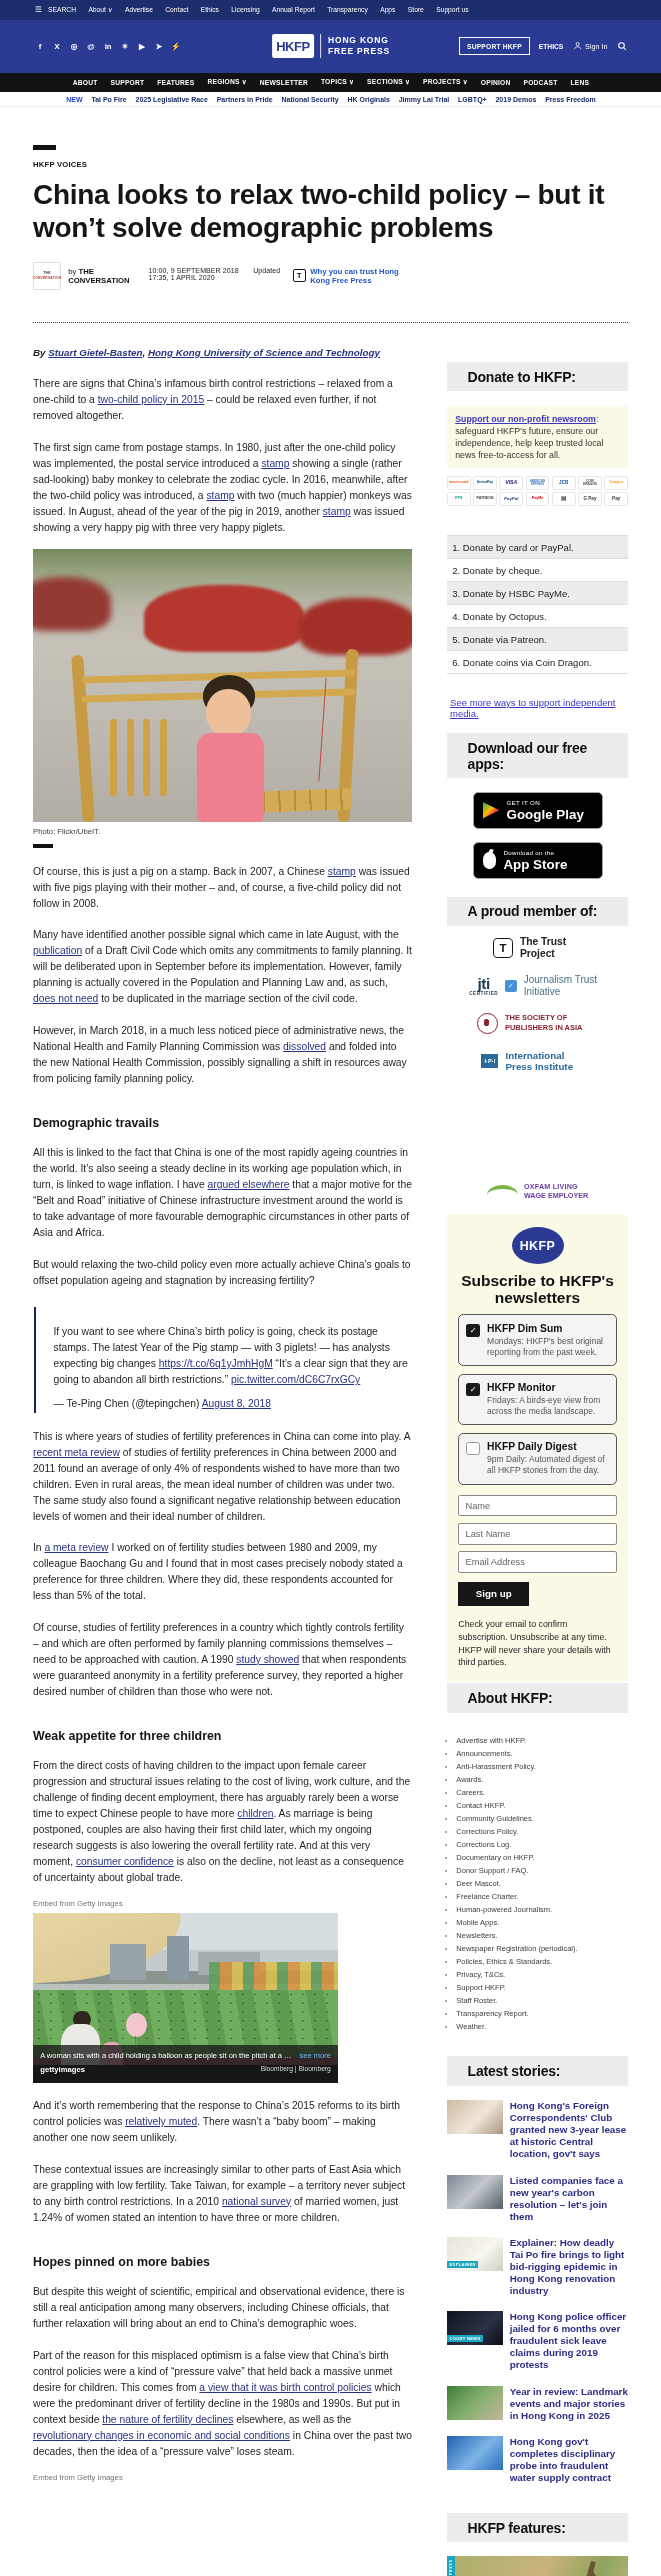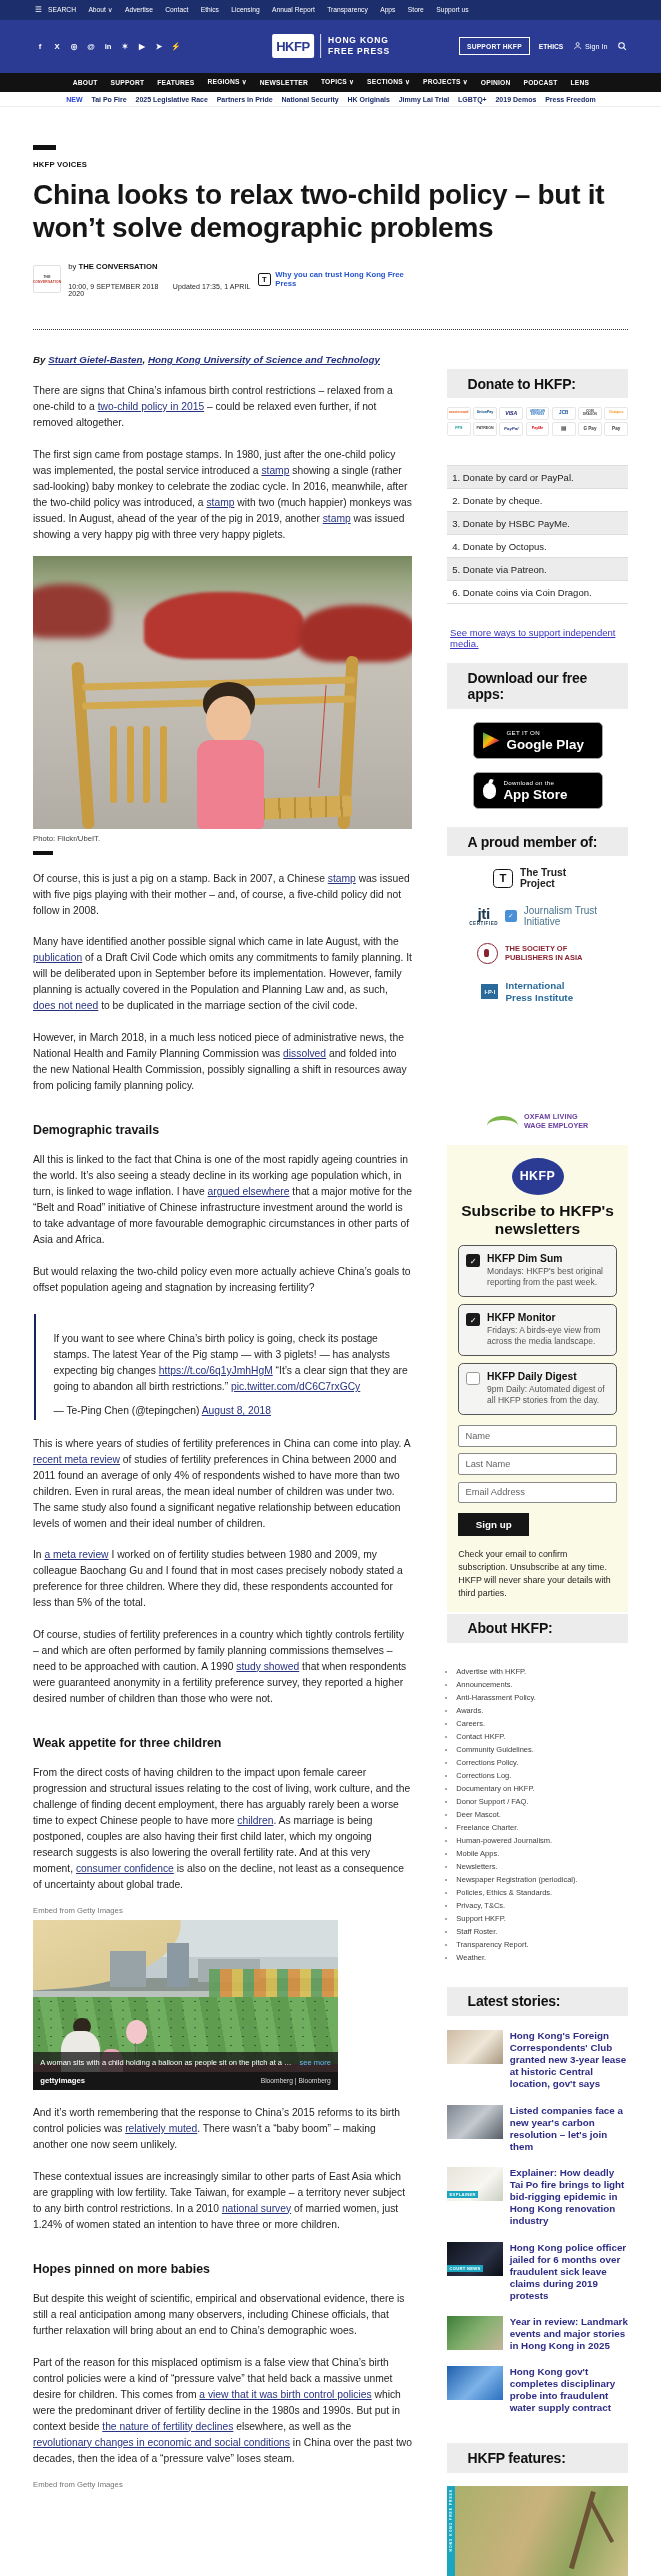--- a/index.html
+++ b/index.html
@@ -32,21 +32,21 @@
 
 .content{padding:0 33px}
 .dash{width:23px;height:4.6px;background:#111;margin-top:38px}
 .dash.small{width:19.6px;height:4.1px;margin:8.2px 0 0}
 .kicker{margin-top:10.3px;font-size:7.7px;font-weight:800;color:#111;letter-spacing:0.2px}
 h1{margin:9.3px 0 0;width:587px;font-size:28px;line-height:1.18;letter-spacing:-0.3px;font-weight:800;color:#161616}
 .bylinerow{margin-top:17.5px;width:379px;display:flex;align-items:center;gap:7.2px}
 .avatar{width:28px;height:28px;border:0.5px solid #e0e0e0;border-radius:2.1px;display:flex;flex-direction:column;align-items:center;justify-content:center;gap:1px;flex-shrink:0}
 .avatar i{font-size:3.3px;font-weight:bold;color:#333;letter-spacing:0.2px}
 .avatar i:last-child{color:#c0392b}
-.bymeta{display:flex;flex-direction:column;gap:12px}
+.bymeta{display:flex;flex-direction:row;gap:19px}
 .by{font-size:7.7px;color:#222}
 .bysrc{font-size:7.7px;font-weight:800;color:#111}
 .times{font-size:7px;color:#222;letter-spacing:0.1px}
 .upd{margin-left:14.4px}
 .trust{margin-left:auto;display:flex;align-items:center;gap:4.6px}
 .ticon{width:13px;height:13px;border:1.3px solid #111;border-radius:2.1px;display:flex;align-items:center;justify-content:center;font-weight:800;font-size:7.7px;color:#111;flex-shrink:0}
 .trusttxt{color:#2554cc;font-weight:bold;font-size:7.7px}
 .dotline{margin-top:32px;border-bottom:1px dotted #3c3c3c;width:595px}
 
 .cols{display:flex;align-items:flex-start}
@@ -91,21 +91,21 @@
 .gp-pitch{position:absolute;left:0;right:0;top:77px;height:67px;background:repeating-linear-gradient(80deg,#5f9c50 0 17.5px,#6fae5e 17.5px 35px)}
 .gp-crowd{position:absolute;left:0;right:0;top:77px;height:67px;background-image:radial-gradient(rgba(30,40,30,.85) 0.7px,transparent 0.9px);background-size:12px 8.8px;opacity:.7}
 .gp-track{position:absolute;left:0;right:0;top:144px;height:26px;background:#97575a}
 .gp-woman{position:absolute;left:28px;top:111px;width:39px;height:49px;background:#eceae4;border-radius:40% 40% 6.2px 6.2px}
 .gp-whead{position:absolute;left:40px;top:98px;width:17.5px;height:17.5px;background:#2f261d;border-radius:50%}
 .gp-child{position:absolute;left:67px;top:129px;width:23px;height:32px;background:#e9a8b6;border-radius:40% 40% 5.2px 5.2px}
 .gp-balloon{position:absolute;left:93px;top:100px;width:20.6px;height:24px;background:#f2c6cb;border-radius:50%}
 .gp-bstring{position:absolute;left:102px;top:123px;width:0.8px;height:23px;background:#777}
 .gcaption{position:absolute;left:0;right:0;bottom:17.5px;height:19.6px;background:rgba(25,25,25,.78);color:#fff;display:flex;align-items:center;gap:7.2px;padding:0 7.2px;font-size:7.5px}
 .seemore{color:#6db5f7;margin-left:auto;font-size:7.5px;flex-shrink:0}
-.gbrand{position:absolute;left:0;right:0;bottom:0;height:17.5px;background:#161616;color:#fff;display:flex;align-items:center;padding:0 7.2px;font-size:6.7px}
+.gbrand{position:absolute;left:0;right:0;bottom:0;height:17.5px;background:#161616;color:#fff;display:flex;padding:0 7.2px;font-size:6.7px}
 .gi{font-weight:bold;font-size:7.7px}
 .gcredit{margin-left:auto;color:#ddd}
 
 .sidehead{background:#ececec;font-size:14px;font-weight:800;color:#111;padding:6.7px 5.2px 6.7px 20.6px;margin:18.5px 0 0;letter-spacing:-0.2px}
 .sh-donate{margin-top:39px}
 .sh-apps{margin-top:14.4px}
 .sh-member{margin-top:17.5px}
 .sh-about{margin-top:2px}
 .sh-latest{margin-top:23px}
 .sh-features{margin-top:29px}
@@ -383,20 +383,21 @@
         <p><span>But despite this weight of scientific, empirical and observational evidence, there is still a real anticipation among many observers, including Chinese officials, that further relaxation will bring about an end to China’s demographic woes.</span></p>
         <p><span>Part of the reason for this misplaced optimism is a false view that China’s birth control policies were a kind of “pressure valve” that held back a massive unmet desire for children. This comes from </span><a class="lnk" href="#">a view that it was birth control policies</a><span> which were the predominant driver of fertility decline in the 1980s and 1990s. But put in context beside </span><a class="lnk" href="#">the nature of fertility declines</a><span> elsewhere, as well as the </span><a class="lnk" href="#">revolutionary changes in economic and social conditions</a><span> in China over the past two decades, then the idea of a “pressure valve” loses steam.</span></p>
 
         <div class="gettylabel">Embed from Getty Images</div>
         <div class="emptyembed"></div>
 
       </article>
 
       <aside class="sidecol">
         <h3 class="sidehead sh-donate">Donate to HKFP:</h3>
+        <div class="ybox"><a class="lnk" href="#">Support our non-profit newsroom</a><span>: safeguard HKFP's future, ensure our independence, help keep trusted local news free-to-access for all.</span></div>
         <div class="paygrid">
             <span class="paytile">mastercard</span>
             <span class="paytile">UnionPay</span>
             <span class="paytile">VISA</span>
             <span class="paytile">AMERICAN EXPRESS</span>
             <span class="paytile">JCB</span>
             <span class="paytile">COIN DRAGON</span>
             <span class="paytile">Octopus</span>
             <span class="paytile">FPS</span>
             <span class="paytile">PATREON</span>

